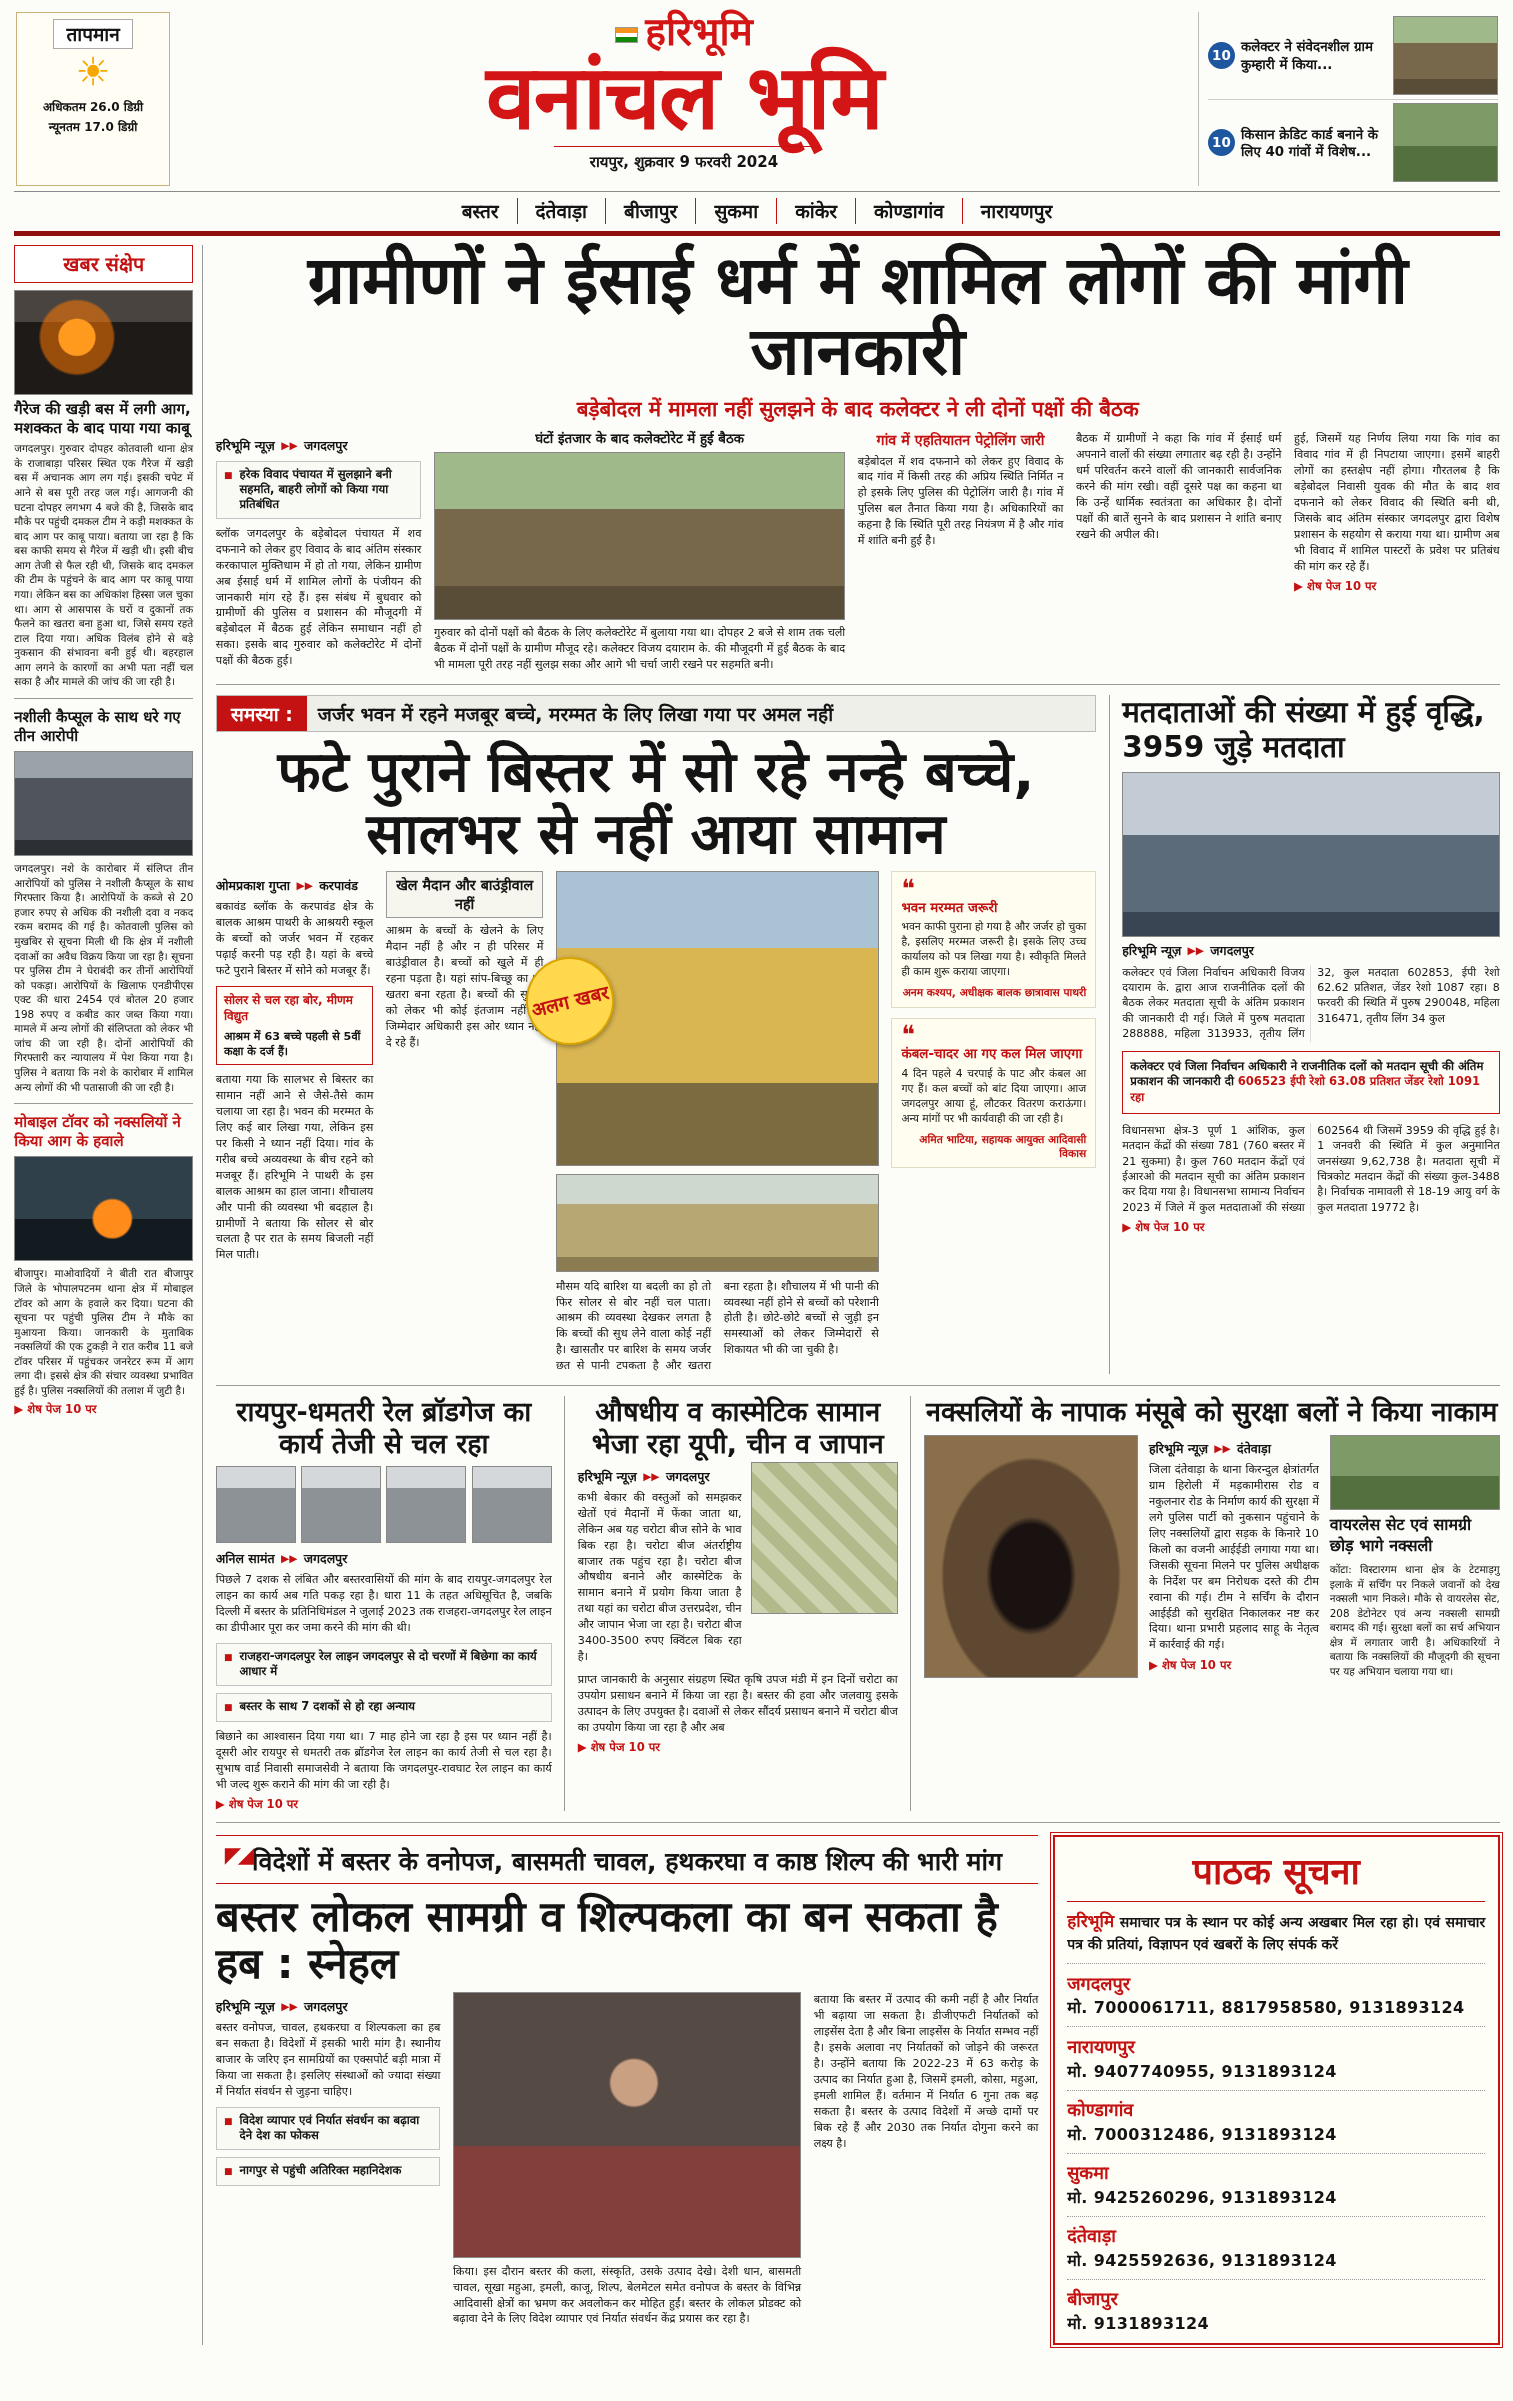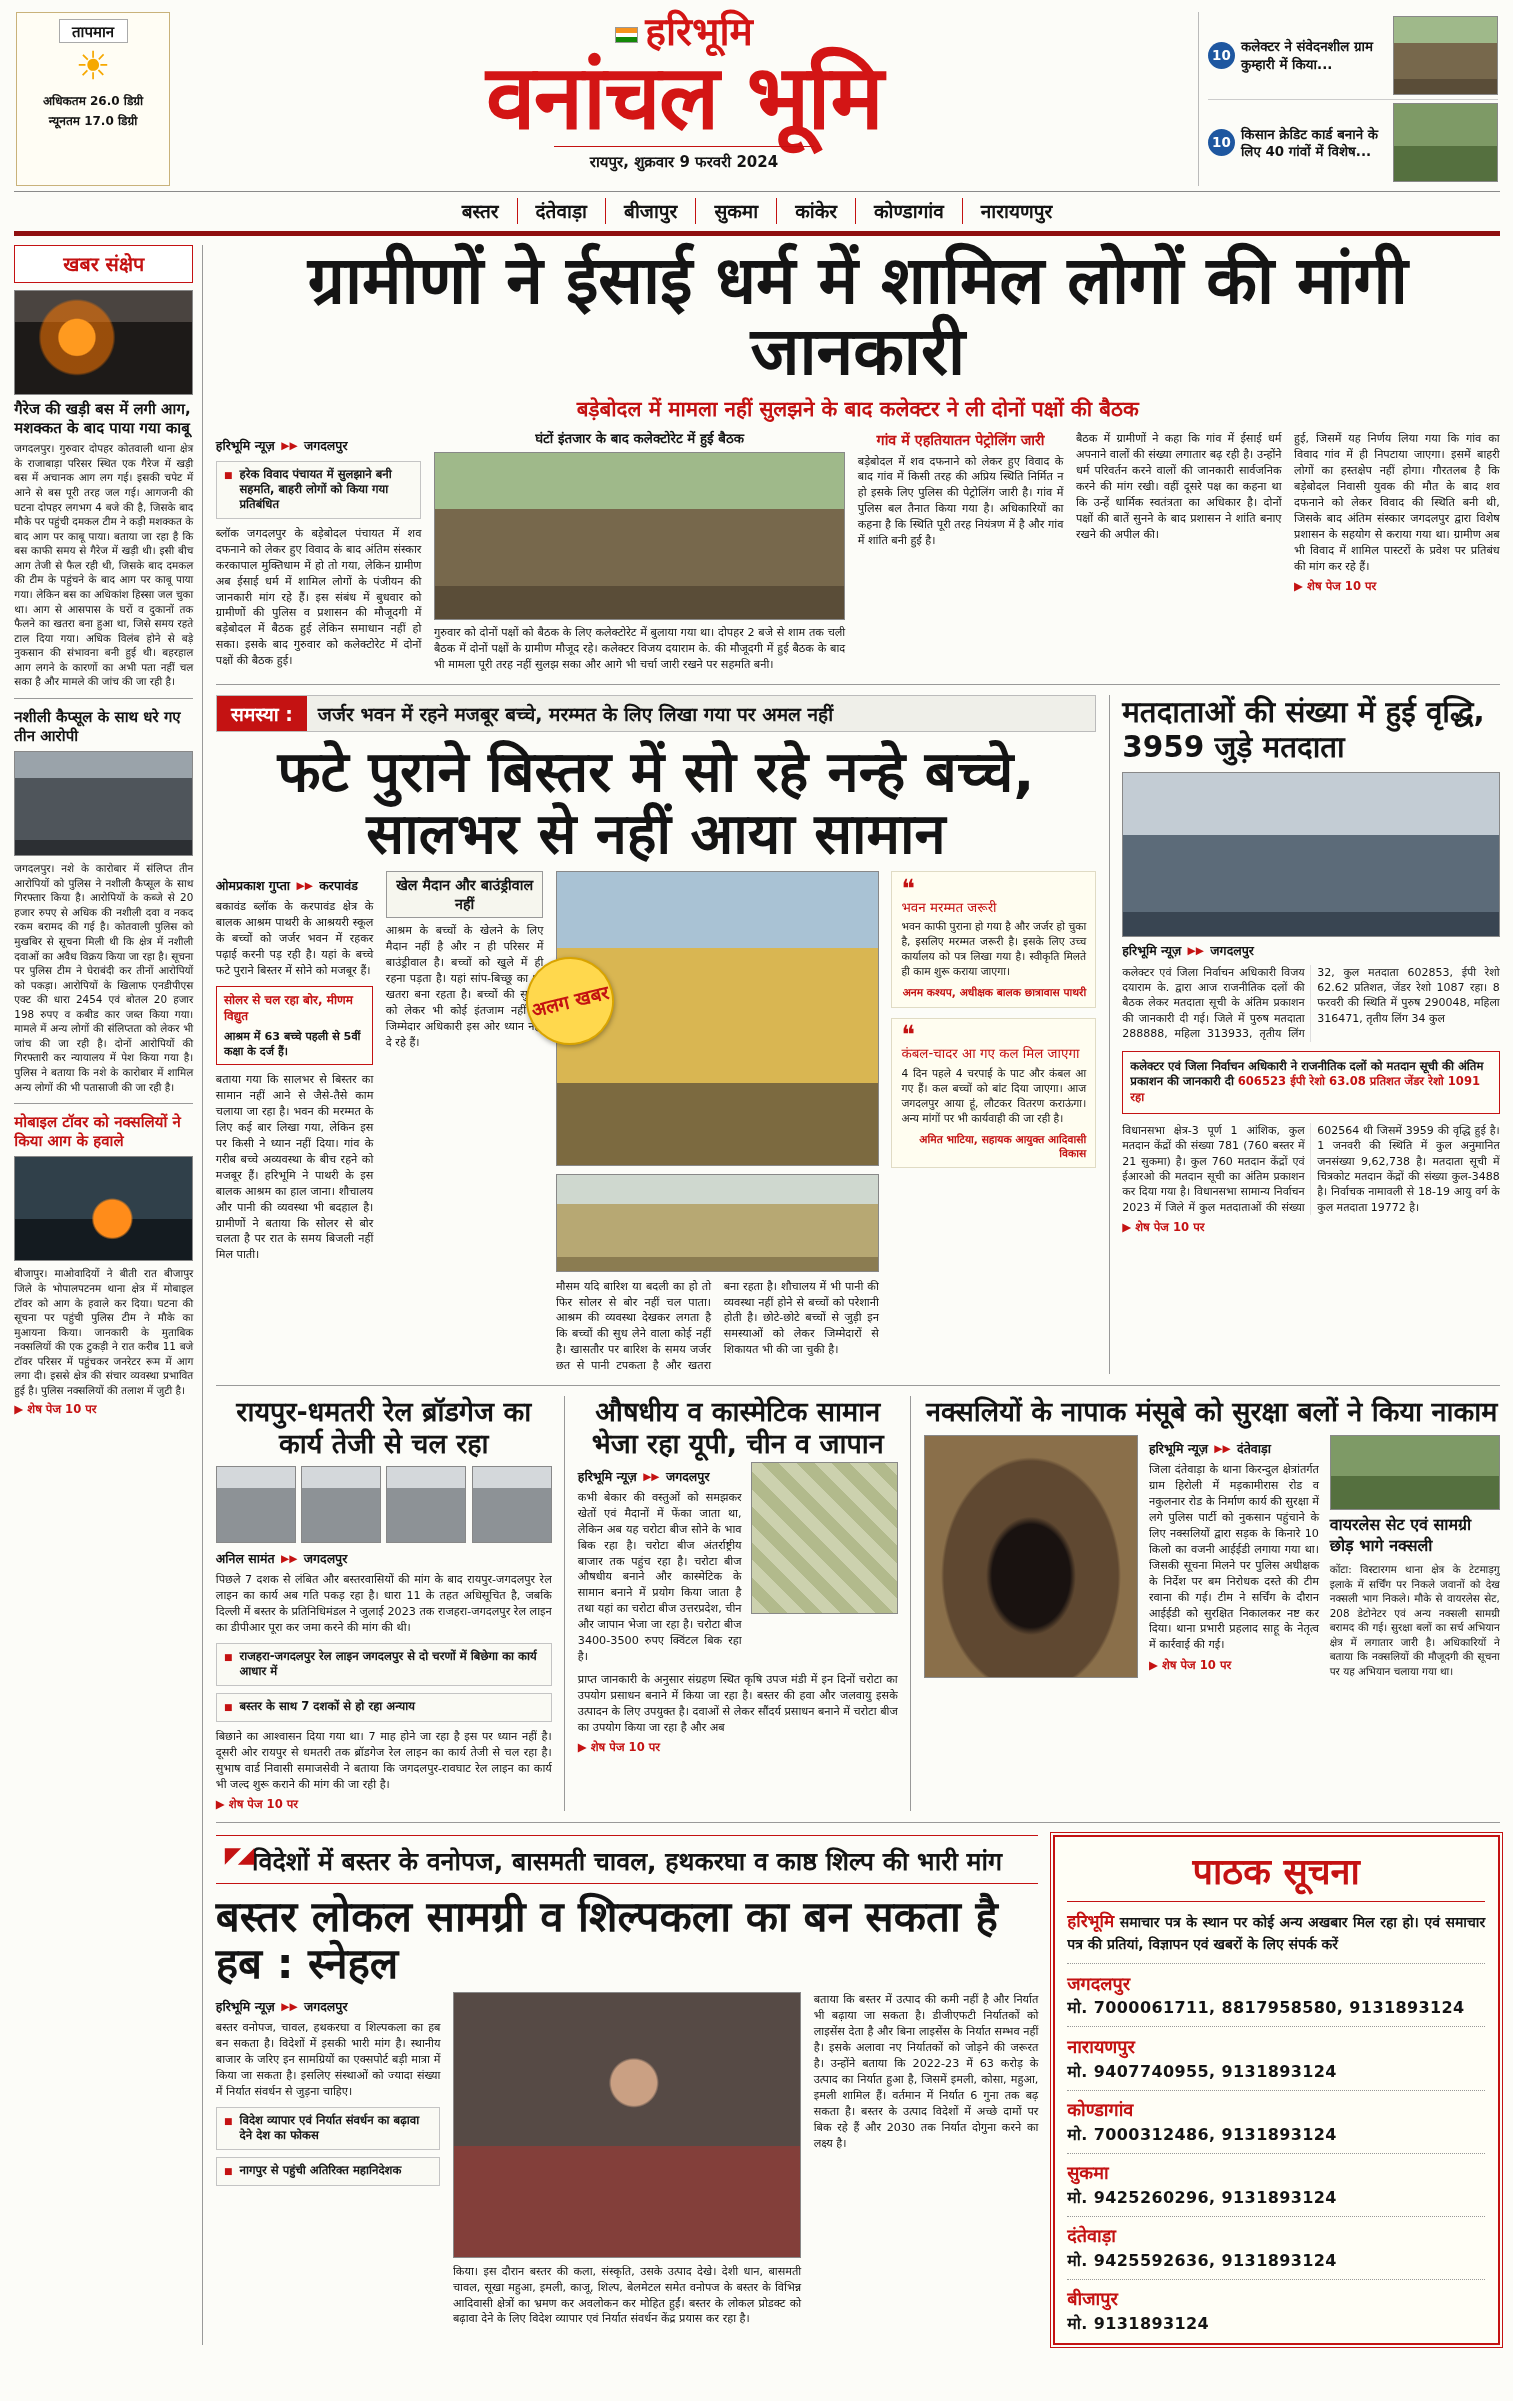--- a/index.html
+++ b/index.html
@@ -3,21 +3,21 @@
 <meta charset="utf-8">
 <style>
 *{margin:0;padding:0;box-sizing:border-box}
 html,body{background:#d9d9d9}
 .page{width:1514px;height:2401px;margin:0 auto;background:#fcfcf8;color:#141414;
   font-family:"DejaVu Sans","Liberation Sans",sans-serif;padding:7.1px 14.3px 12.5px;overflow:hidden;position:relative}
 
 
 .masthead{display:flex;gap:12.5px;align-items:stretch;padding:5.4px 1.8px 1.8px}
 .tempbox{width:154px;flex:none;border:0.9px solid #c9b27a;background:#fffdf4;padding:5.4px;text-align:center}
-.tempbox .tt{font-weight:bold;font-size:15px;border:0.9px solid #aaa;display:inline-block;padding:0.9px 12.5px;background:#fff}
+.tempbox .tt{font-weight:bold;font-size:19px;border:0.9px solid #aaa;display:inline-block;padding:0.9px 12.5px;background:#fff}
 .sun{font-size:39px;color:#f6a800;line-height:1.2}
 .trow{font-size:12px;font-weight:bold;margin-top:2.7px}
 .brand{flex:1;text-align:center}
 .brand-top{color:#d31515;font-size:39px;font-weight:800;line-height:1.05}
 .flag{display:inline-block;width:23px;height:16px;background:linear-gradient(180deg,#f6921e 0 33%,#fff 33% 66%,#138808 66%);border:0.9px solid #999;vertical-align:middle;margin-right:7.1px}
 .brand-main{color:#d31515;font-size:89px;font-weight:800;line-height:1.0;letter-spacing:-1.8px}
 .dateline{display:inline-block;font-weight:bold;font-size:15px;border-top:1.8px solid #c41212;padding:3.6px 36px;margin-top:3.6px}
 .promos{width:300px;flex:none;border-left:0.9px solid #bbb;padding-left:9px;display:flex;flex-direction:column;justify-content:space-around}
 .promo{display:flex;gap:6px;align-items:center;padding:3.6px 0}
 .promo+.promo{border-top:0.9px solid #ccc}
@@ -86,21 +86,21 @@
 .prob-grid{display:grid;grid-template-columns:1fr 1fr 2.05fr 1.3fr;gap:12.5px;margin-top:7.1px}
 .prob-photo{position:relative}
 .prob-photo .ph{height:295px;width:100%}
 .stamp{position:absolute;left:-30px;top:86px;width:88px;height:88px;border-radius:50%;background:#ffd84d;border:2.7px solid #d9a400;color:#c41212;font-weight:800;font-size:19px;display:flex;align-items:center;justify-content:center;transform:rotate(-14deg);box-shadow:0 1.8px 5.4px rgba(0,0,0,.35);text-align:center;z-index:2}
 .boxed-t{border:0.9px solid #999;font-weight:800;font-size:14.3px;text-align:center;padding:3.6px;margin-bottom:5.4px;background:#f6f6ee;line-height:1.3}
 .redbox{border:1.8px solid #c41212;padding:6.3px 7.1px;margin:7.1px 0;background:#fffdf6}
 .redbox .t{color:#c41212;font-weight:800;font-size:12px;line-height:1.3}
 .redbox .b{font-weight:bold;font-size:11.2px;margin-top:3.6px}
 .bubble{border:0.9px solid #e0dbc4;background:#fffdf0;padding:7.1px 9px;margin-bottom:10.7px}
 .bubble .q{color:#c41212;font-size:25px;line-height:.7;font-family:"DejaVu Serif","Liberation Serif",serif}
-.bubble .t{color:#c41212;font-weight:400;font-size:13.4px;margin:2.7px 0 3.6px;line-height:1.25}
+.bubble .t{color:#c41212;font-weight:700;font-size:13.4px;margin:2.7px 0 3.6px;line-height:1.25}
 .bubble .b{font-size:10.7px;line-height:1.4;text-align:justify}
 .bubble .a{color:#c41212;font-weight:bold;font-size:10.7px;text-align:right;margin-top:5.4px}
 
 
 .voters{width:391px;flex:none;border-left:0.9px solid #999;padding-left:12.5px;margin-left:12.5px}
 .voters h2{font-size:29.5px;line-height:1.18;font-weight:800}
 .voters .ph{height:165px;width:100%;margin:7.1px 0 1.8px}
 .twocol{column-count:2;column-gap:12.5px;column-rule:0.9px solid #ddd;font-size:11px;line-height:1.4;text-align:justify}
 .vbox{border:1.8px solid #c41212;padding:7.1px;margin:9px 0;font-size:11.6px;line-height:1.35;background:#fffdf6}
 .vbox .t{font-weight:bold}

